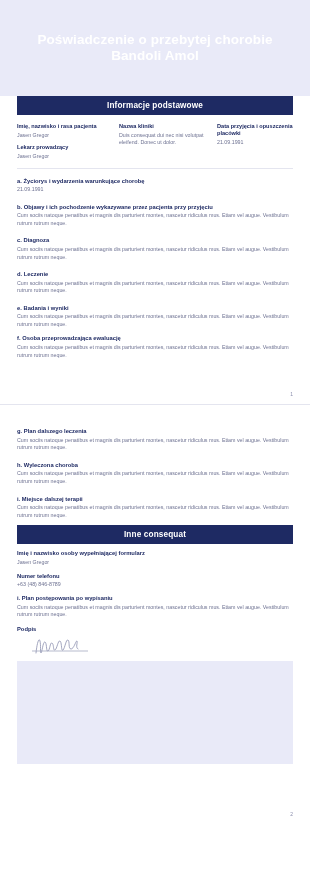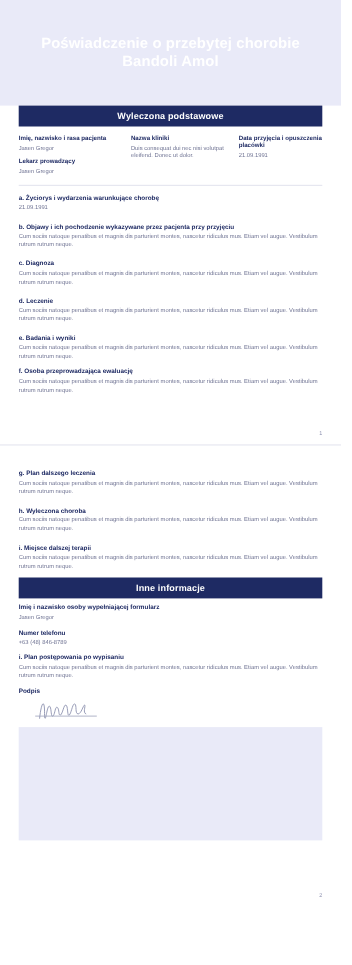--- a/index.html
+++ b/index.html
@@ -164,21 +164,21 @@
 
 <div class="page">
 
   <div class="title-banner">
     <div class="doc-title">
       <div>Poświadczenie o przebytej chorobie</div>
       <div>Bandoli Amol</div>
     </div>
   </div>
 
-  <div class="section-bar">Wyleczona podstawowe</div>
+  <div class="section-bar">Informacje podstawowe</div>
 
   <div class="basic-info">
     <div class="bi-col col1">
       <div class="field-label">Imię, nazwisko i rasa pacjenta</div>
       <div class="field-value">Jasen Gregor</div>
       <div class="field-label">Lekarz prowadzący</div>
       <div class="field-value tight">Jasen Gregor</div>
     </div>
     <div class="bi-col col2">
       <div class="field-label">Nazwa kliniki</div>
@@ -232,21 +232,21 @@
     <div class="med-item">
       <div class="med-title">h. Wyleczona choroba</div>
       <div class="med-body">Cum sociis natoque penatibus et magnis dis parturient montes, nascetur ridiculus mus. Etiam vel augue. Vestibulum rutrum rutrum neque.</div>
     </div>
     <div class="med-item compact">
       <div class="med-title">i. Miejsce dalszej terapii</div>
       <div class="med-body">Cum sociis natoque penatibus et magnis dis parturient montes, nascetur ridiculus mus. Etiam vel augue. Vestibulum rutrum rutrum neque.</div>
     </div>
   </div>
 
-  <div class="section-bar">Inne informacje</div>
+  <div class="section-bar">Inne consequat</div>
 
   <div class="other-block">
     <div class="field-label">Imię i nazwisko osoby wypełniającej formularz</div>
     <div class="field-value">Jasen Gregor</div>
     <div class="field-label">Numer telefonu</div>
     <div class="field-value">+63 (48) 846-8789</div>
     <div class="field-label">i. Plan postępowania po wypisaniu</div>
     <div class="med-body">Cum sociis natoque penatibus et magnis dis parturient montes, nascetur ridiculus mus. Etiam vel augue. Vestibulum rutrum rutrum neque.</div>
   </div>
 

